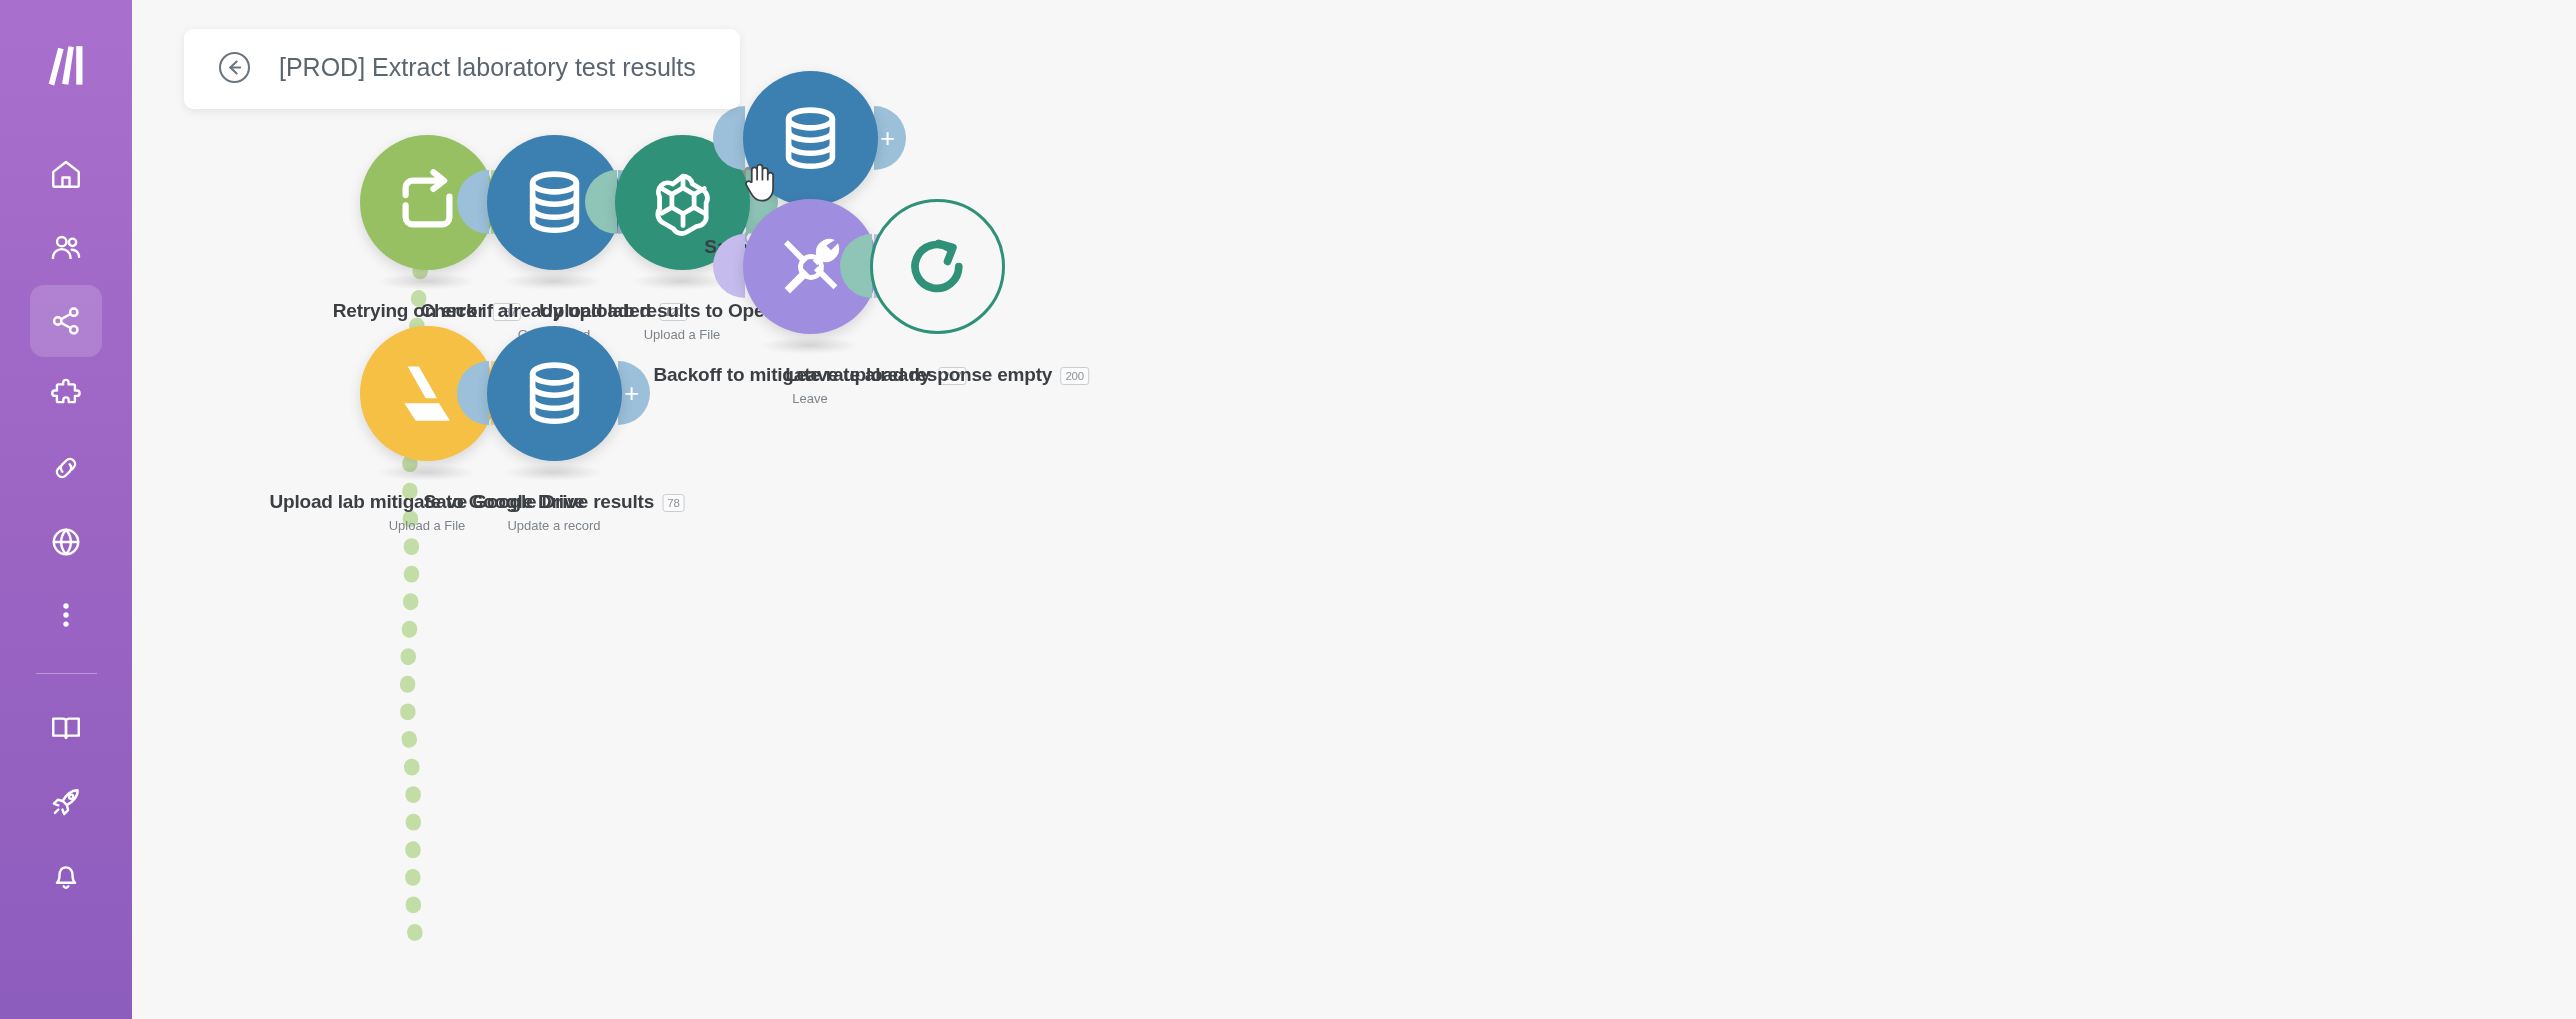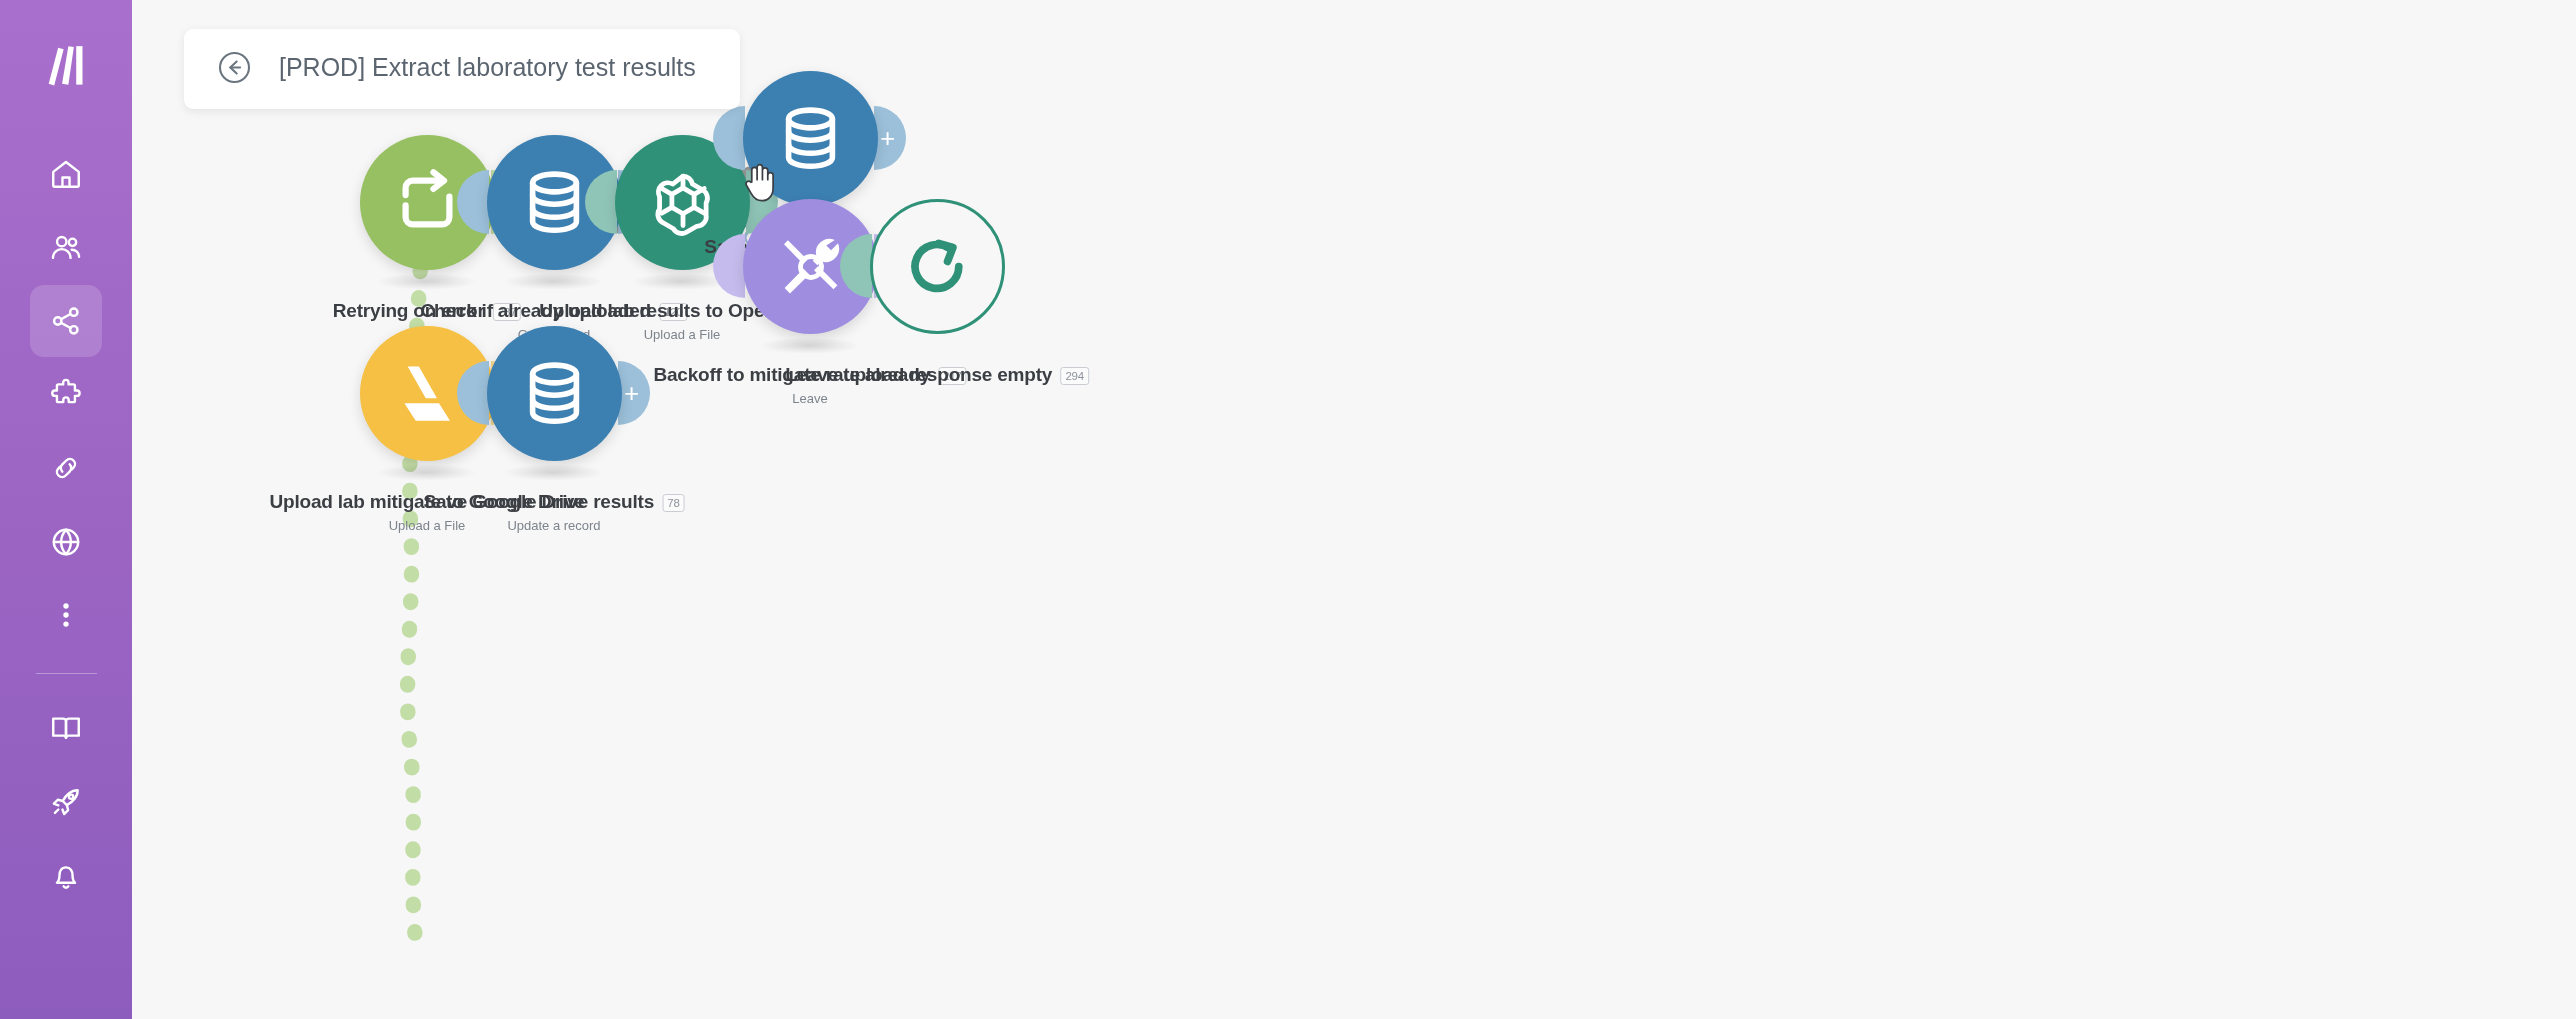--- a/index.html
+++ b/index.html
@@ -371,21 +371,21 @@
 
   <div class="node" style="left:805px; top:266px;">
     <div class="half-in" style="background:#8fc5b7;"></div>
     <div class="bulb hollow">
       <svg width="71" height="71" viewBox="0 0 24 24" fill="none" stroke="#2f9178" stroke-width="2.6" stroke-linecap="round" stroke-linejoin="round">
         <path d="M19.2 12 a7.4 7.4 0 1 1-3.2-6.1"></path>
         <path d="M12.4 4.2 L17.2 5.6 L15.4 10.3"></path>
       </svg>
     </div>
     <div class="node-label">
-      <span>Leave upload response empty</span><span class="badge">294</span>
+      <span>Leave upload response empty</span><span class="badge">200</span>
     </div>
   </div>
 
   <div class="node" style="left:295px; top:393px;">
     <div class="half-out" style="background:#f7d98c;"></div>
     <div class="shadow-ell"></div>
     <div class="bulb" style="background:#f5c043;">
       <svg width="71" height="71" viewBox="0 0 24 24" fill="#ffffff">
         <path d="M9.1 2.9 L15.2 13.6 L11.4 13.6 L5.3 2.9 Z"></path>
         <path d="M4.2 15.3 L8.0 21.2 L19.6 21.2 L15.9 15.3 Z"></path>

